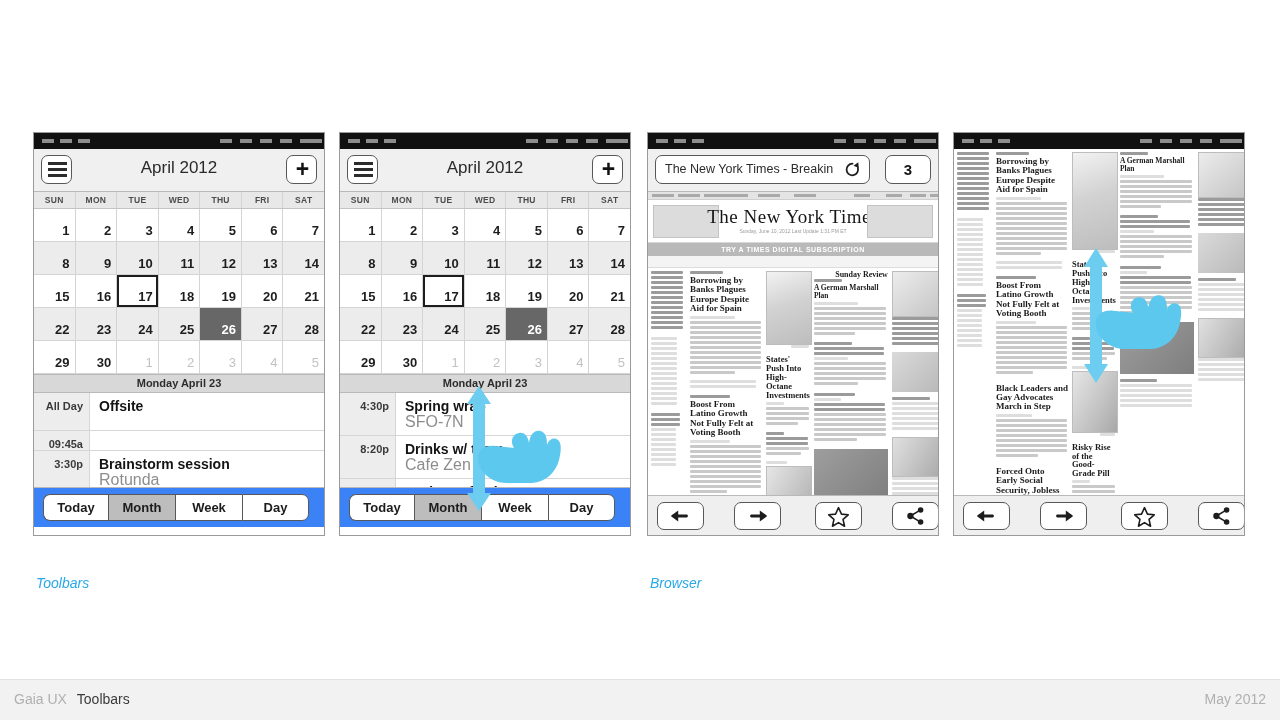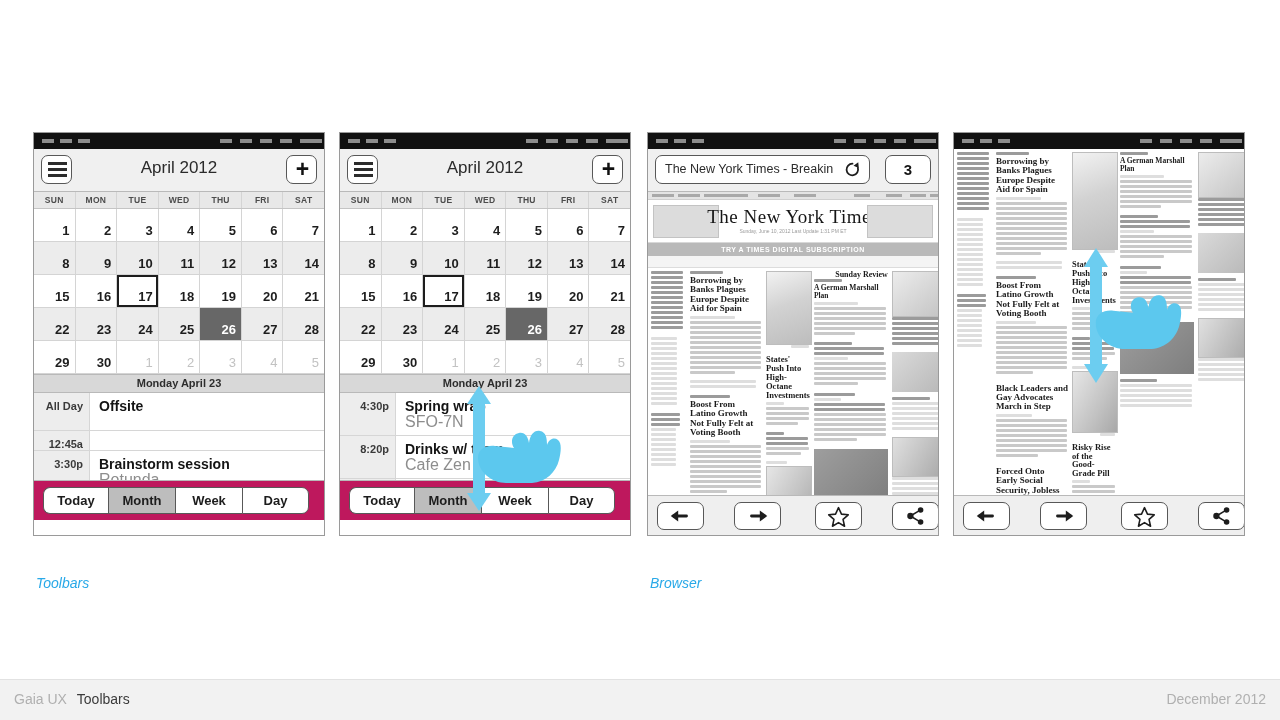--- a/index.html
+++ b/index.html
@@ -68,22 +68,22 @@
     text-align:center;font-size:11px;font-weight:bold;color:#2d2d2d;line-height:17px;}
   .agenda{position:relative;overflow:hidden;}
   .ev{display:flex;border-bottom:1px solid #d6d6d6;background:#fff;}
   .ev .time{width:56px;flex:none;background:#ededed;border-right:1px solid #d6d6d6;
     text-align:right;padding:7px 6px 0 0;font-size:11px;font-weight:bold;color:#3a3a3a;box-sizing:border-box;}
   .ev .body{padding:5px 0 6px 9px;}
   .ev .t{font-size:14px;font-weight:bold;color:#141414;line-height:17px;}
   .ev .s{font-size:16px;color:#8d8d8d;line-height:14px;}
 
   
-  .tabbar{position:absolute;left:0;bottom:15px;width:100%;height:40px;
-    background:#be185d;border-top:1px solid #b9b9b9;box-sizing:border-box;}
+  .tabbar{position:absolute;left:0;bottom:8px;width:100%;height:40px;
+    background:#3b82f6;border-top:1px solid #b9b9b9;box-sizing:border-box;}
   .tabs{position:absolute;left:9px;top:6px;display:flex;}
   .tab{height:27px;line-height:25px;border:1px solid #585858;background:#fff;
     font-size:13px;font-weight:bold;color:#1c1c1c;text-align:center;box-sizing:border-box;
     border-right:none;}
   .tab.first{border-radius:7px 0 0 7px;width:65px;}
   .tab.mid{width:67px;}
   .tab.last{border-radius:0 7px 7px 0;border-right:1px solid #585858;width:67px;}
   .tab.on{background:#bdbdbd;}
 
   
@@ -292,21 +292,21 @@
 
     <div class="agenda-head">Monday April 23</div>
     <div class="agenda" style="height:150px;">
         <div class="ev">
           <div class="time">All Day</div>
           <div class="body">
             <div class="t" style="padding-bottom: 9px;">Offsite</div>
           </div>
         </div>
         <div class="ev">
-          <div class="time">12:45a</div>
+          <div class="time">09:45a</div>
         </div>
         <div class="ev">
           <div class="time">3:30p</div>
           <div class="body">
             <div class="t">Brainstorm session</div>
             <div class="s">Rotunda</div>
           </div>
         </div>
       </div>
 
@@ -1002,14 +1002,14 @@
     </svg>
   </div>
 
 </div>
 
 <div class="footer">
   <div class="footer-left">
     <span class="gaia">Gaia UX</span>
     <span class="sect">Toolbars</span>
   </div>
-  <div class="footer-right">December 2012</div>
+  <div class="footer-right">May 2012</div>
 </div>
 
 </body></html>

